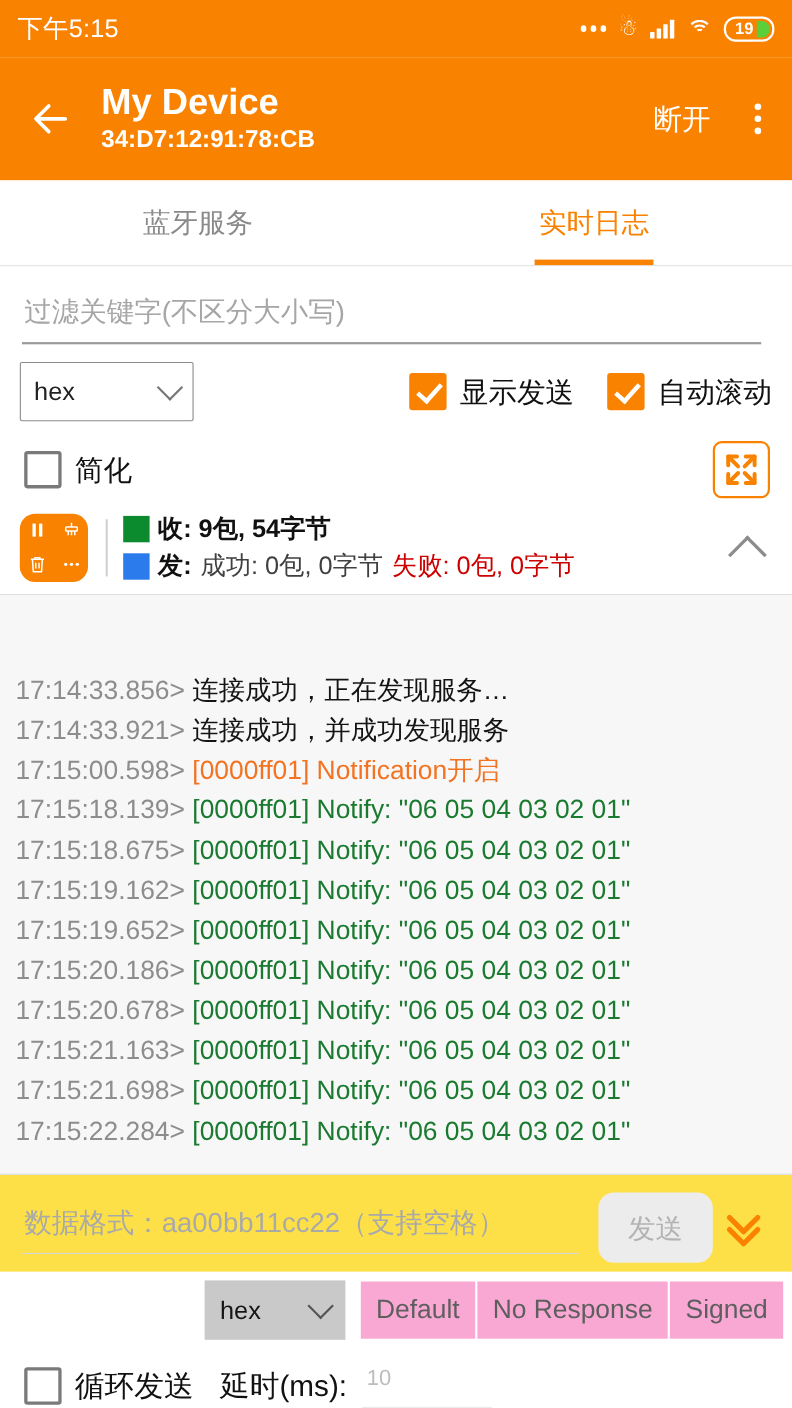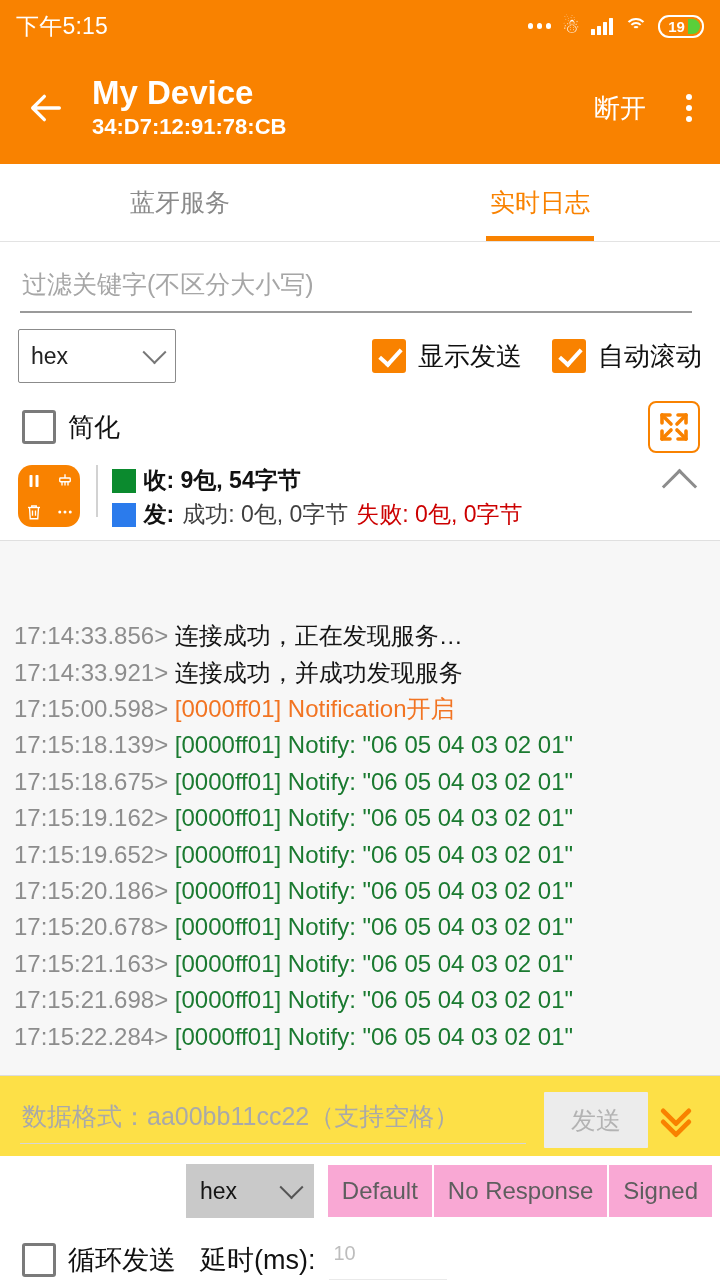--- a/index.html
+++ b/index.html
@@ -82,21 +82,21 @@
                     border-right: 4px solid #fff; border-bottom: 4px solid #fff; transform: rotate(42deg); }
   .cb-label { font-size: 26px; color: #111; white-space: nowrap; }
 
   
   .simprow { display: flex; align-items: center; padding: 18px 20px 0 22px; flex: none; }
   .expand-btn { width: 52px; height: 52px; border: 2.5px solid #F98200; border-radius: 8px;
                 position: relative; cursor: pointer; }
   .expand-btn svg { position: absolute; inset: 0; width: 100%; height: 100%; }
 
   
-  .statsrow { display: flex; align-items: flex-start; padding: 12px 18px 10px 18px; flex: none; }
+  .statsrow { display: flex; align-items: center; padding: 12px 18px 10px 18px; flex: none; }
   .actbtn { width: 62px; height: 62px; background: #F98200; border-radius: 14px; flex: none;
             display: grid; grid-template-columns: 1fr 1fr; grid-template-rows: 1fr 1fr;
             align-items: center; justify-items: center; cursor: pointer; }
   .actbtn span { color: #fff; display: flex; align-items: center; justify-content: center; }
   .vline { width: 1.5px; height: 52px; background: #d2d2d2; margin: 0 14px 0 16px; flex: none; }
   .stats { flex: 1; display: flex; flex-direction: column; gap: 3px; }
   .statline { display: flex; align-items: center; gap: 8px; font-size: 23px; white-space: nowrap; }
   .sq { width: 24px; height: 24px; flex: none; }
   .sq.green { background: #0B8A2E; }
   .sq.blue { background: #2B7BEC; }
@@ -117,22 +117,22 @@
   .msg-dark { color: #141414; }
   .msg-orange { color: #F27422; }
   .msg-green { color: #1A7A30; }
 
   
   .sendrow { display: flex; align-items: center; padding: 16px 16px 8px 20px; flex: none; background: #fde047; }
   .send-input { flex: 1; border: none; border-bottom: 1.5px solid #d6d6d6; outline: none;
                 font-size: 25px; color: #333; padding: 6px 2px 12px 2px; background: transparent;
                 font-family: inherit; min-width: 0; }
   .send-input::placeholder { color: #a9a9a9; }
-  .send-btn { margin-left: 18px; width: 104px; height: 56px; background: #ececec; border: none;
-              border-radius: 1px; color: #b3b3b3; font-size: 25px; font-family: inherit; cursor: pointer; }
+  .send-btn { margin-left: 18px; width: 104px; height: 64px; background: #ececec; border: none;
+              border-radius: 14px; color: #b3b3b3; font-size: 25px; font-family: inherit; cursor: pointer; }
   .dchev { width: 56px; display: flex; align-items: center; justify-content: center; cursor: pointer; }
   .dchev svg { width: 44px; height: 44px; }
 
   
   .typerow { display: flex; align-items: center; padding: 8px 8px 0 8px; flex: none; }
   .tr-spacer { width: 178px; flex: none; }
   .gsel { width: 158px; height: 54px; background: #c9c9c9; display: flex; align-items: center;
           padding: 0 14px; cursor: pointer; }
   .gsel .val { font-size: 23px; color: #151515; flex: 1; }
   .gsel .chev-d { border-color: #555; }

